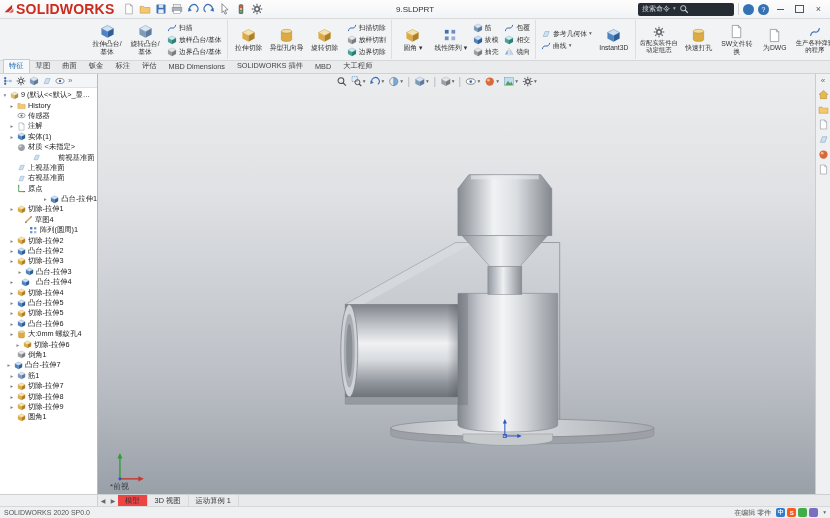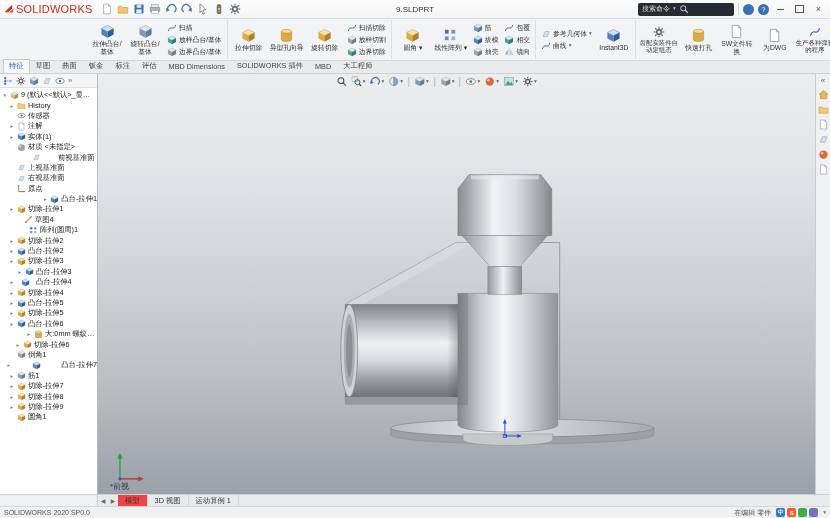--- a/index.html
+++ b/index.html
@@ -7,21 +7,21 @@
        background:#eef0f1;font-size:8px;color:#333;-webkit-user-select:none;user-select:none;}
   .app{width:830px;height:518px;display:flex;flex-direction:column;}
   .icw{display:inline-flex;flex:none;}
   .icw svg{display:block;}
   .caret{font-size:5.5px;color:#666;line-height:1;}
 
   
   .titlebar{height:18px;flex:none;display:flex;align-items:center;gap:3px;padding:0 4px;position:relative;
             background:linear-gradient(#fdfdfe,#f2f3f4);border-bottom:1px solid #d8dadc;}
   .logo{display:flex;align-items:center;gap:2px;margin-right:4px;}
-  .logo-text{color:#cc2b1d;font-weight:normal;font-size:11px;letter-spacing:.2px;}
+  .logo-text{color:#cc2b1d;font-weight:bold;font-size:14px;letter-spacing:.2px;}
   #quick-icons{display:flex;align-items:center;gap:1px;}
   .qbtn{width:15px;height:14px;display:inline-flex;align-items:center;justify-content:center;border-radius:2px;}
   .doc-title{position:absolute;left:50%;transform:translateX(-50%);font-size:8px;color:#333;}
   .tb-right{margin-left:auto;display:flex;align-items:center;gap:4px;}
   .searchbox{width:88px;height:13px;background:#262c34;border-radius:2px;display:flex;align-items:center;
              gap:3px;padding:0 4px;color:#d5d9de;font-size:7px;}
   .searchbox .caret{color:#aab0b6;}
   .sep-v{width:1px;height:12px;background:#d0d2d4;}
   .circle-btn{width:11px;height:11px;border-radius:50%;background:#3572b5;color:#fff;font-size:7px;
               display:inline-flex;align-items:center;justify-content:center;}
@@ -804,21 +804,21 @@
             <span class="arrow">▸</span>
             <span class="icw">
               <svg width="9" height="9" viewBox="0 0 16 16">
                 <polygon points="8,1.5 14.5,4.9 8,8.2 1.5,4.9" fill="#cfe2f5" stroke="#2f5e97" stroke-width="0.4"></polygon>
                 <polygon points="1.5,4.9 8,8.2 8,14.6 1.5,11.2" fill="#4f83c0"></polygon>
                 <polygon points="14.5,4.9 8,8.2 8,14.6 14.5,11.2" fill="#2f5e97"></polygon>
               </svg>
             </span>
             <span class="tlabel">凸台-拉伸6</span>
           </div>
-          <div class="trow" style="padding-left: 26px;">
+          <div class="trow" style="padding-left: 9px;">
             <span class="arrow">▸</span>
             <span class="icw">
               <svg width="9" height="9" viewBox="0 0 16 16">
                 <path d="M2.5,3.5 V12.3 A5.5,2.1 0 0 0 13.5,12.3 V3.5" fill="#ddab43" stroke="#a87f22" stroke-width="0.5"></path>
                 <ellipse cx="8" cy="3.5" rx="5.5" ry="2.1" fill="#f3dc9e" stroke="#a87f22" stroke-width="0.5"></ellipse>
               </svg>
             </span>
             <span class="tlabel">大:0mm 螺纹孔4</span>
           </div>
           <div class="trow" style="padding-left: 15px;">
@@ -836,21 +836,21 @@
             <span class="arrow"></span>
             <span class="icw">
               <svg width="9" height="9" viewBox="0 0 16 16">
                 <polygon points="8,1.5 14.5,4.9 8,8.2 1.5,4.9" fill="#e6e8ea" stroke="#787d83" stroke-width="0.4"></polygon>
                 <polygon points="1.5,4.9 8,8.2 8,14.6 1.5,11.2" fill="#9aa0a6"></polygon>
                 <polygon points="14.5,4.9 8,8.2 8,14.6 14.5,11.2" fill="#787d83"></polygon>
               </svg>
             </span>
             <span class="tlabel">倒角1</span>
           </div>
-          <div class="trow" style="padding-left: 6px; justify-content: space-between;">
+          <div class="trow" style="padding-left: 6px;">
             <span class="arrow">▸</span>
             <span class="icw">
               <svg width="9" height="9" viewBox="0 0 16 16">
                 <polygon points="8,1.5 14.5,4.9 8,8.2 1.5,4.9" fill="#cfe2f5" stroke="#2f5e97" stroke-width="0.4"></polygon>
                 <polygon points="1.5,4.9 8,8.2 8,14.6 1.5,11.2" fill="#4f83c0"></polygon>
                 <polygon points="14.5,4.9 8,8.2 8,14.6 14.5,11.2" fill="#2f5e97"></polygon>
               </svg>
             </span>
             <span class="tlabel">凸台-拉伸7</span>
           </div>

